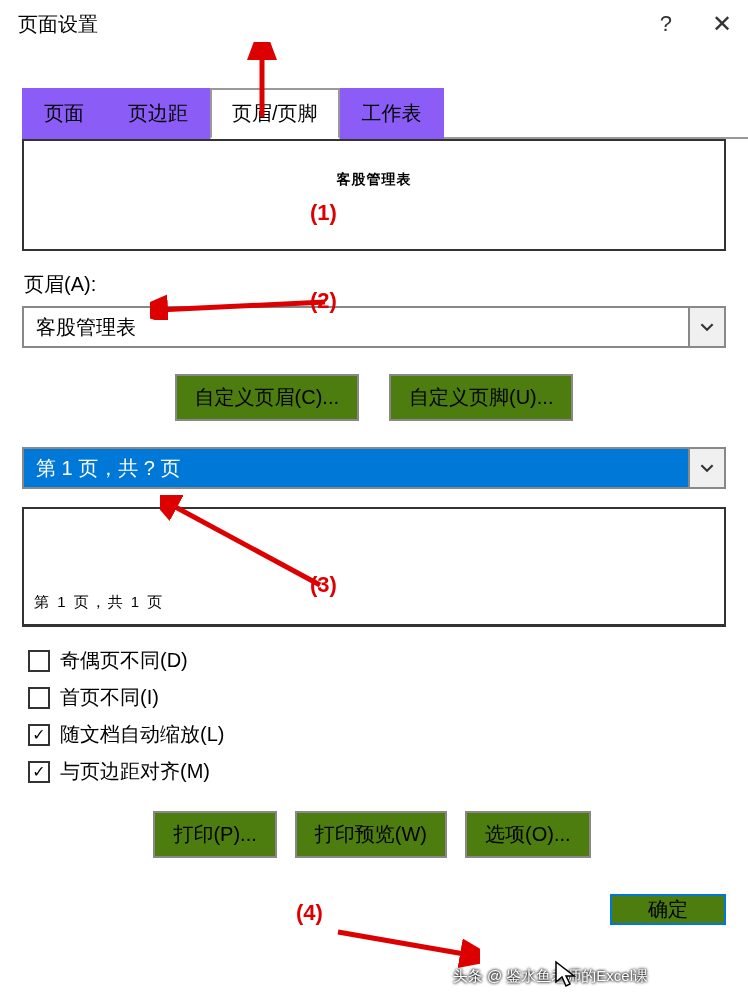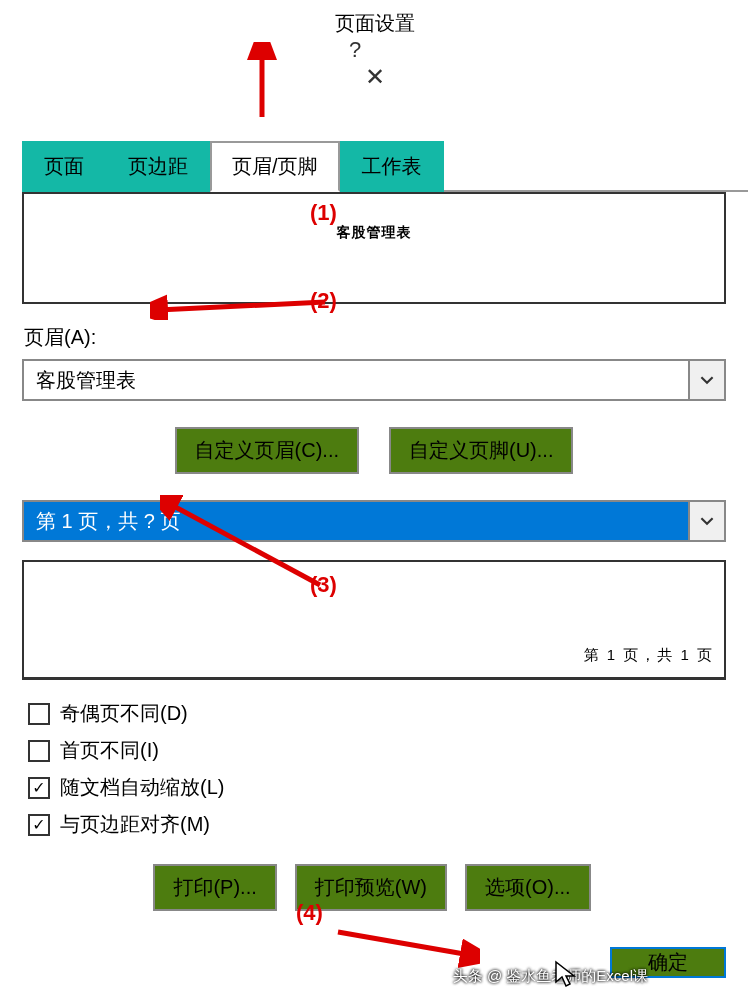--- a/index.html
+++ b/index.html
@@ -9,40 +9,39 @@
   width: 748px;
   height: 992px;
   position: relative;
   overflow: hidden;
 }
 .titlebar {
   display: flex;
   align-items: center;
   padding: 10px 16px 8px 18px;
   font-size: 20px;
-  flex-direction: column;
 }
 .titlebar .title { flex: 1; }
 .titlebar .help { font-size: 22px; margin-right: 40px; color: #333; cursor: pointer; }
 .titlebar .close { font-size: 24px; color: #333; cursor: pointer; }
 .tabs {
   display: flex;
   margin: 40px 0 0 22px;
   position: relative;
   border-bottom: 2px solid #999;
 }
 .tab {
   padding: 10px 20px;
   font-size: 20px;
   border: 2px solid transparent;
   border-bottom: none;
   cursor: pointer;
   position: relative;
   top: 2px;
-  background: #14b8a6;
+  background: #8b5cf6;
 }
 .tab.active {
   border: 2px solid #999;
   border-bottom: 2px solid #fff;
   background: #fff;
 }
 .content {
   padding: 0 22px;
 }
 .preview-box {
@@ -91,21 +90,21 @@
   background: #4d7c0f;
   padding: 8px 18px;
   font-size: 20px;
   cursor: pointer;
   font-family: inherit;
 }
 .preview-footer {
   border: 2px solid #333;
   border-bottom: 3px solid #333;
   padding: 50px 10px 12px 10px;
-  text-align: right;
+  text-align: left;
   margin-top: 18px;
 }
 .preview-footer-text { font-size: 15px; letter-spacing: 2px; }
 .checks { margin: 20px 0 0 6px; }
 .check-row {
   display: flex;
   align-items: center;
   gap: 10px;
   margin: 10px 0;
   font-size: 20px;

